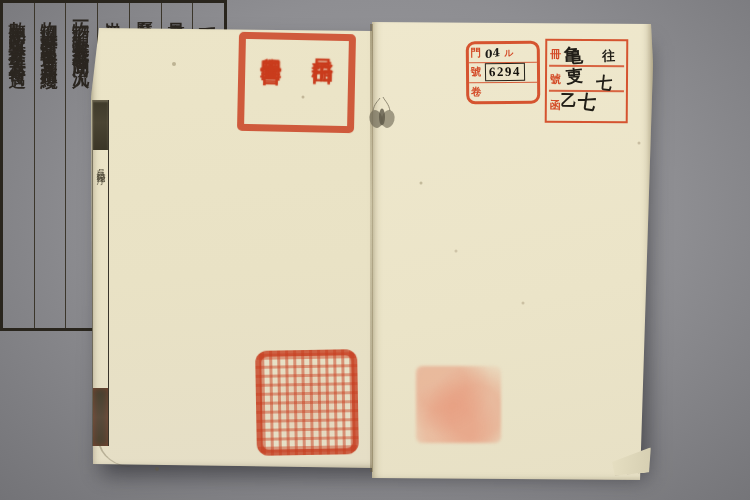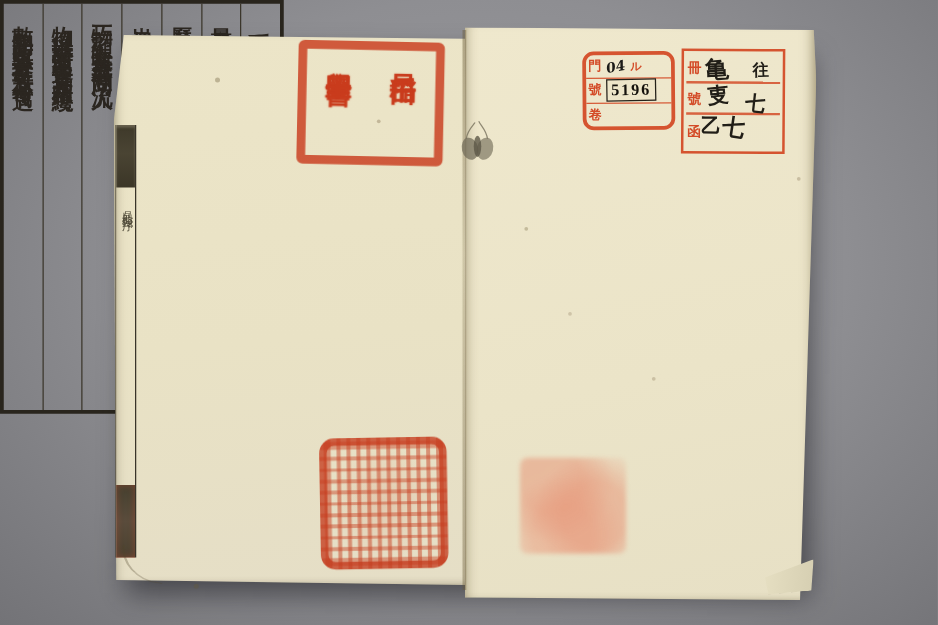--- a/index.html
+++ b/index.html
@@ -199,21 +199,21 @@
     <div class="cn-row">
       <div class="cn-label">門</div>
       <div class="cn-value">
         <span id="category-handwriting">04</span>
         <span id="category-red-mark">ル</span>
       </div>
     </div>
     <div class="cn-row">
       <div class="cn-label">號</div>
       <div class="cn-value">
-        <span id="number-box">5196</span>
+        <span id="number-box">6294</span>
       </div>
     </div>
     <div class="cn-row">
       <div class="cn-label">卷</div>
       <div class="cn-value">
         <span></span>
       </div>
     </div>
   </div>
 

